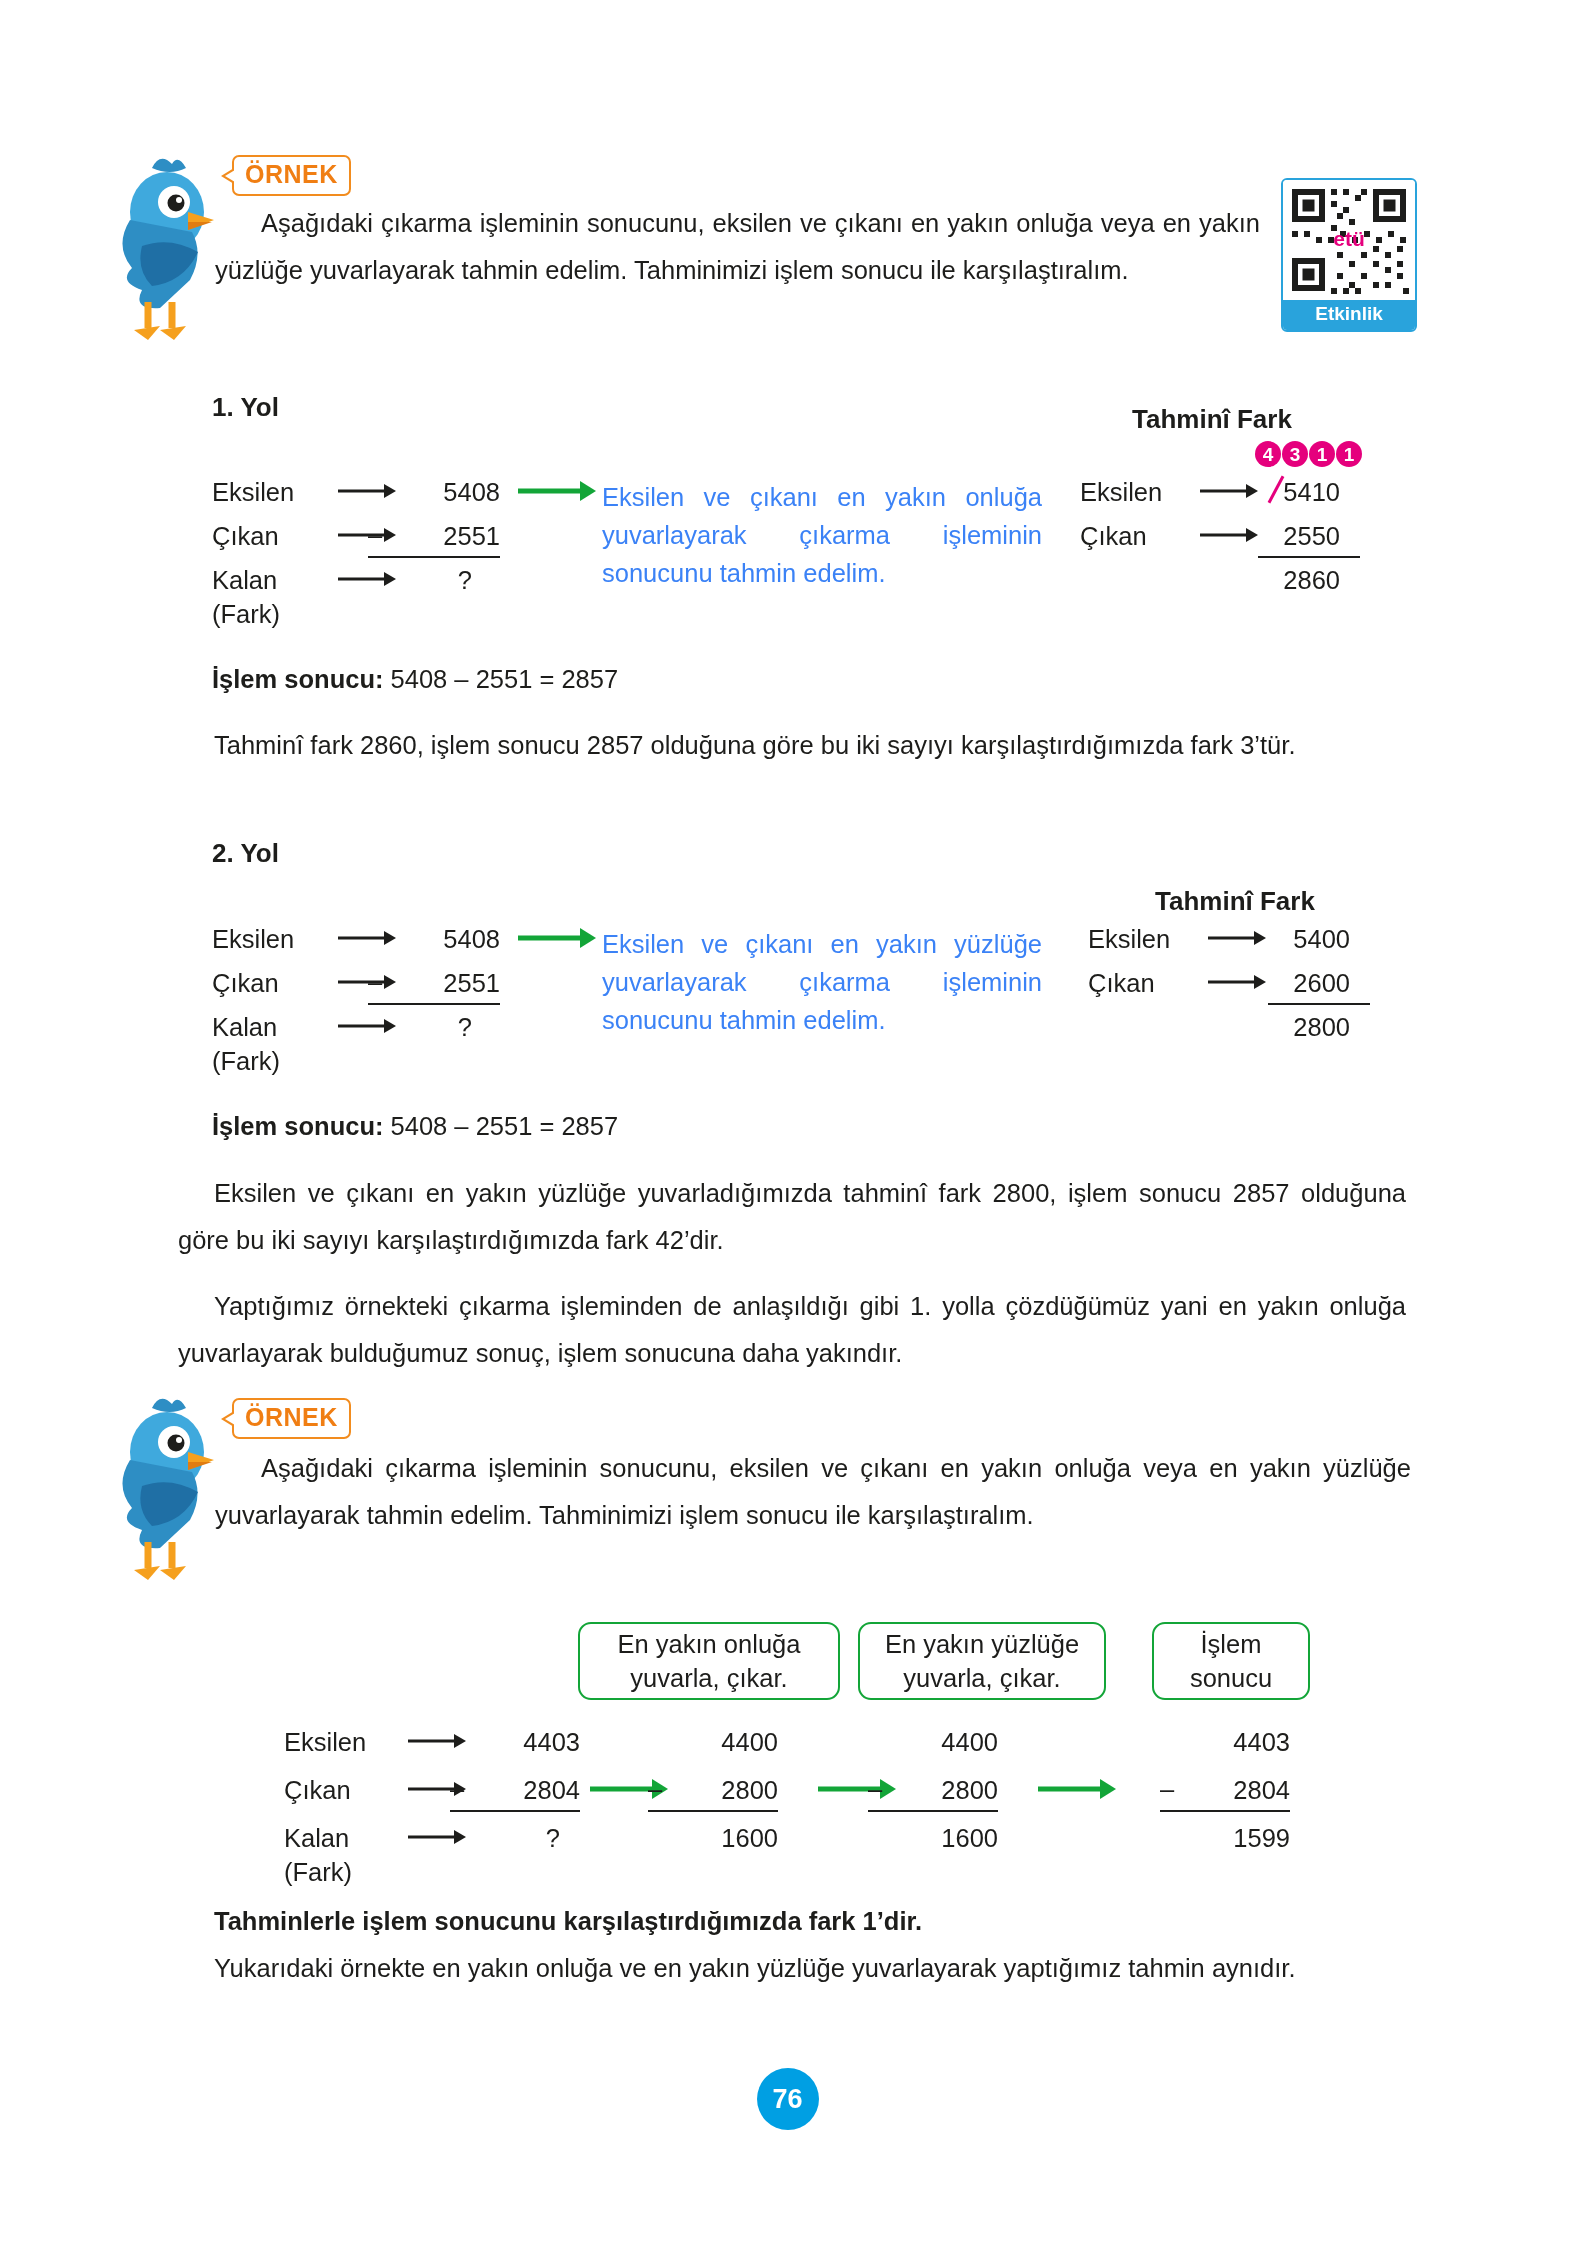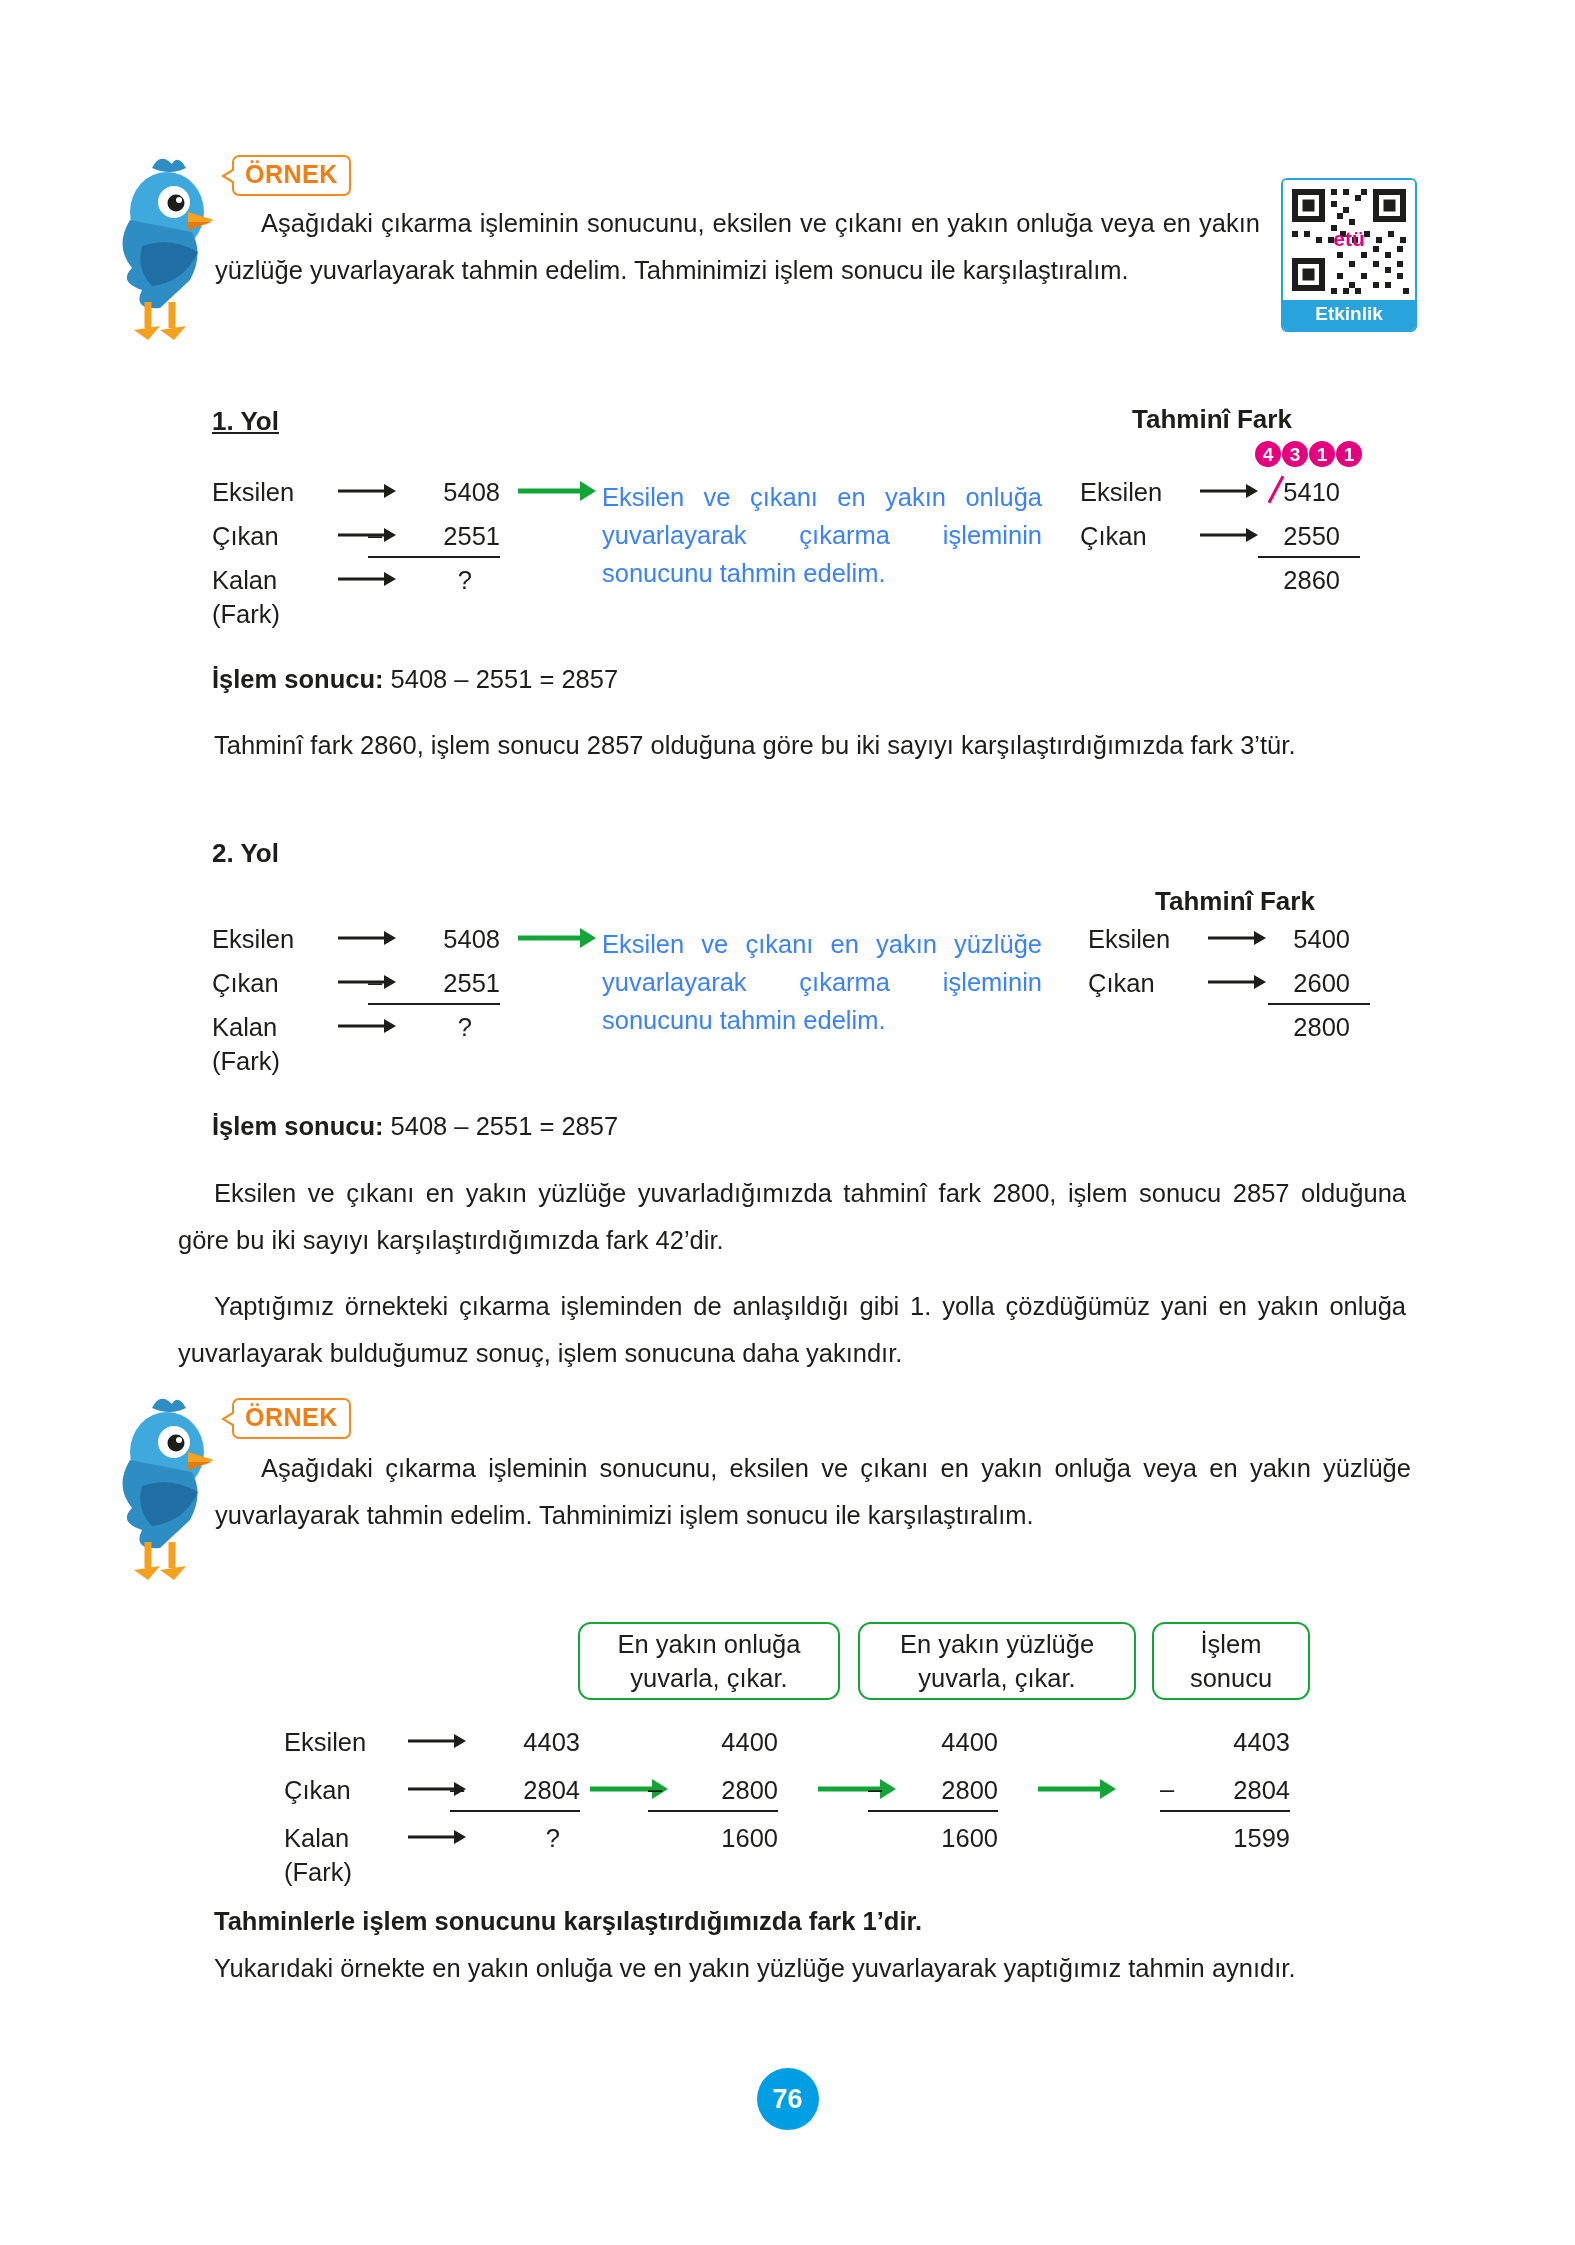--- a/index.html
+++ b/index.html
@@ -307,21 +307,21 @@
         <rect x="40" y="36" width="2" height="2"></rect>
           <rect x="38" y="27" width="2" height="2"></rect>
       </g>
       <text x="22" y="22" font-family="Liberation Sans" font-size="7" font-weight="bold" fill="#e5007d" text-anchor="middle">etü</text>
     </svg>
     <div class="qr-label">Etkinlik</div>
   </div>
 
   <div class="para" style="left:215px; top:200px; width:1045px; text-indent:46px;">Aşağıdaki çıkarma işleminin sonucunu, eksilen ve çıkanı en yakın onluğa veya en yakın yüzlüğe yuvarlayarak tahmin edelim. Tahminimizi işlem sonucu ile karşılaştıralım.</div>
 
-  <div class="yol" style="left:212px; top:406px;text-decoration:underline;">1. Yol</div>
+  <div class="yol" style="left:212px; top:392px;">1. Yol</div>
   <div class="tahmini-fark" style="left:1132px; top:404px;">Tahminî Fark</div>
 
   <div class="lbl" style="left:212px; top:478px;">Eksilen</div>
   <div class="lbl" style="left:212px; top:522px;">Çıkan</div>
   <div class="lbl" style="left:212px; top:566px;">Kalan</div>
   <div class="lbl" style="left:212px; top:600px;">(Fark)</div>
 
   <div class="arrow black" style="left:338px; top:491px; width:58px;">
     <div class="shaft" style="width:46px;"></div>
       <div class="head" style="left:46px;"></div>
@@ -454,21 +454,21 @@
   </svg>
 
   <div class="ornek-wrap" style="left:232px; top:1398px;">
     <div class="ornek-box">ÖRNEK</div>
   </div>
 
   <div class="para" style="left:215px; top:1445px; width:1196px; text-indent:46px;">Aşağıdaki çıkarma işleminin sonucunu, eksilen ve çıkanı en yakın onluğa veya en yakın yüzlüğe yuvarlayarak tahmin edelim. Tahminimizi işlem sonucu ile karşılaştıralım.</div>
 
   <div class="hbox" style="left:578px; top:1622px; width:262px; height:78px; white-space:pre-line;">En yakın onluğa
 yuvarla, çıkar.</div>
-  <div class="hbox" style="left:858px; top:1622px; width:278px; height:78px; white-space:pre-line;">En yakın yüzlüğe
+  <div class="hbox" style="left:858px; top:1622px; width:248px; height:78px; white-space:pre-line;">En yakın yüzlüğe
 yuvarla, çıkar.</div>
   <div class="hbox" style="left:1152px; top:1622px; width:158px; height:78px; white-space:pre-line;">İşlem
 sonucu</div>
 
   <div class="lbl" style="left:284px; top:1728px;">Eksilen</div>
   <div class="lbl" style="left:284px; top:1776px;">Çıkan</div>
   <div class="lbl" style="left:284px; top:1824px;">Kalan</div>
   <div class="lbl" style="left:284px; top:1858px;">(Fark)</div>
 
   <div class="arrow black" style="left:408px; top:1741px; width:58px;">

